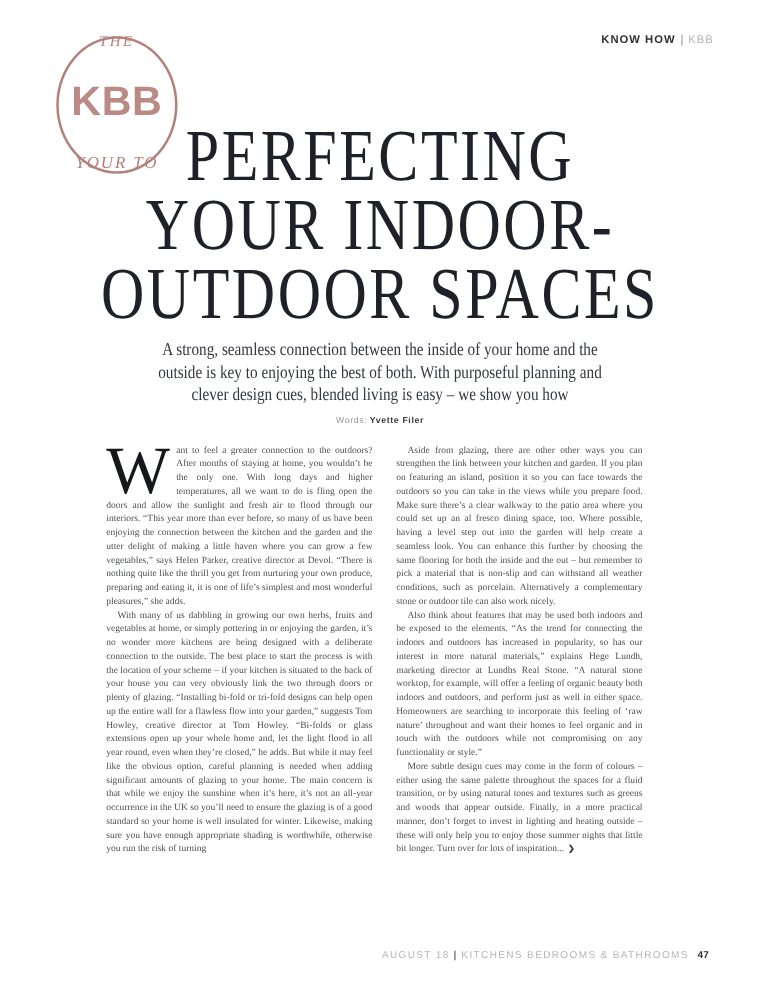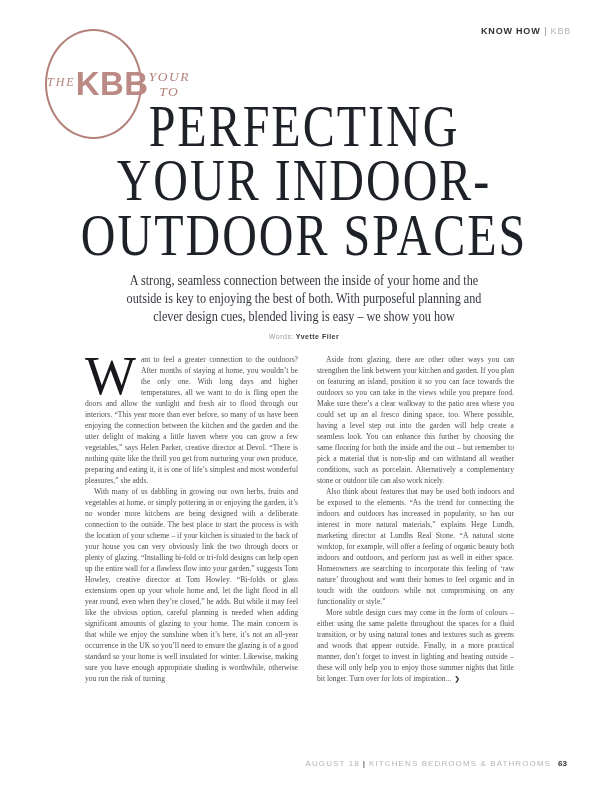--- a/index.html
+++ b/index.html
@@ -12,21 +12,21 @@
     position:absolute;top:26px;right:37px;
     font-family:"Liberation Sans",sans-serif;font-size:9px;letter-spacing:.8px;
     color:var(--dark,#2f3135);font-weight:bold;white-space:nowrap;
   }
   .kicker .sep{font-weight:normal;color:#8a8a8a;margin:0 3px 0 4px;}
   .kicker .brand{font-weight:normal;color:var(--muted,#b5b5b5);}
   
   .badge{
     position:absolute;left:45px;top:29px;width:97px;height:110px;
     border:2.5px solid var(--accent,#b3817b);border-radius:50%;
-    display:flex;flex-direction:row;align-items:center;justify-content:space-between;
+    display:flex;flex-direction:column;align-items:center;justify-content:space-between;
     color:var(--accent,#b3817b);text-align:center;box-sizing:border-box;
   }
   .badge-the{font-style:italic;font-size:12px;letter-spacing:2px;line-height:12px;margin-top:-4px;}
   .badge-kbb{
     font-family:"Liberation Sans",sans-serif;font-weight:bold;font-size:33px;line-height:32px;
     letter-spacing:.5px;color:var(--accent-light,#bb8a84);
   }
   .badge-guide{font-style:italic;font-size:13.5px;letter-spacing:1.5px;line-height:15px;}
   
   .headline{
@@ -110,16 +110,16 @@
       <p class="indent">With many of us dabbling in growing our own herbs, fruits and vegetables at home, or simply pottering in or enjoying the garden, it’s no wonder more kitchens are being designed with a deliberate connection to the outside. The best place to start the process is with the location of your scheme – if your kitchen is situated to the back of your house you can very obviously link the two through doors or plenty of glazing. “Installing bi-fold or tri-fold designs can help open up the entire wall for a flawless flow into your garden,” suggests Tom Howley, creative director at Tom Howley. “Bi-folds or glass extensions open up your whole home and, let the light flood in all year round, even when they’re closed,” he adds. But while it may feel like the obvious option, careful planning is needed when adding significant amounts of glazing to your home. The main concern is that while we enjoy the sunshine when it’s here, it’s not an all-year occurrence in the UK so you’ll need to ensure the glazing is of a good standard so your home is well insulated for winter. Likewise, making sure you have enough appropriate shading is worthwhile, otherwise you run the risk of turning</p>
     </div>
     <div class="col col-right">
       <p class="indent">Aside from glazing, there are other other ways you can strengthen the link between your kitchen and garden. If you plan on featuring an island, position it so you can face towards the outdoors so you can take in the views while you prepare food. Make sure there’s a clear walkway to the patio area where you could set up an al fresco dining space, too. Where possible, having a level step out into the garden will help create a seamless look. You can enhance this further by choosing the same flooring for both the inside and the out – but remember to pick a material that is non-slip and can withstand all weather conditions, such as porcelain. Alternatively a complementary stone or outdoor tile can also work nicely.</p>
       <p class="indent">Also think about features that may be used both indoors and be exposed to the elements. “As the trend for connecting the indoors and outdoors has increased in popularity, so has our interest in more natural materials,” explains Hege Lundh, marketing director at Lundhs Real Stone. “A natural stone worktop, for example, will offer a feeling of organic beauty both indoors and outdoors, and perform just as well in either space. Homeowners are searching to incorporate this feeling of ‘raw nature’ throughout and want their homes to feel organic and in touch with the outdoors while not compromising on any functionality or style.”</p>
       <p class="indent"><span>More subtle design cues may come in the form of colours – either using the same palette throughout the spaces for a fluid transition, or by using natural tones and textures such as greens and woods that appear outside. Finally, in a more practical manner, don’t forget to invest in lighting and heating outside – these will only help you to enjoy those summer nights that little bit longer.  Turn over for lots of inspiration...</span><span class="cont-marker">❯</span></p>
     </div>
   </div>
 
   <div class="folio">
-    <span>AUGUST 18</span><span class="sep">|</span><span>KITCHENS BEDROOMS &amp; BATHROOMS</span><span class="pageno">63</span>
+    <span>AUGUST 18</span><span class="sep">|</span><span>KITCHENS BEDROOMS &amp; BATHROOMS</span><span class="pageno">47</span>
   </div>
 
 </div>
 
 </body></html>

